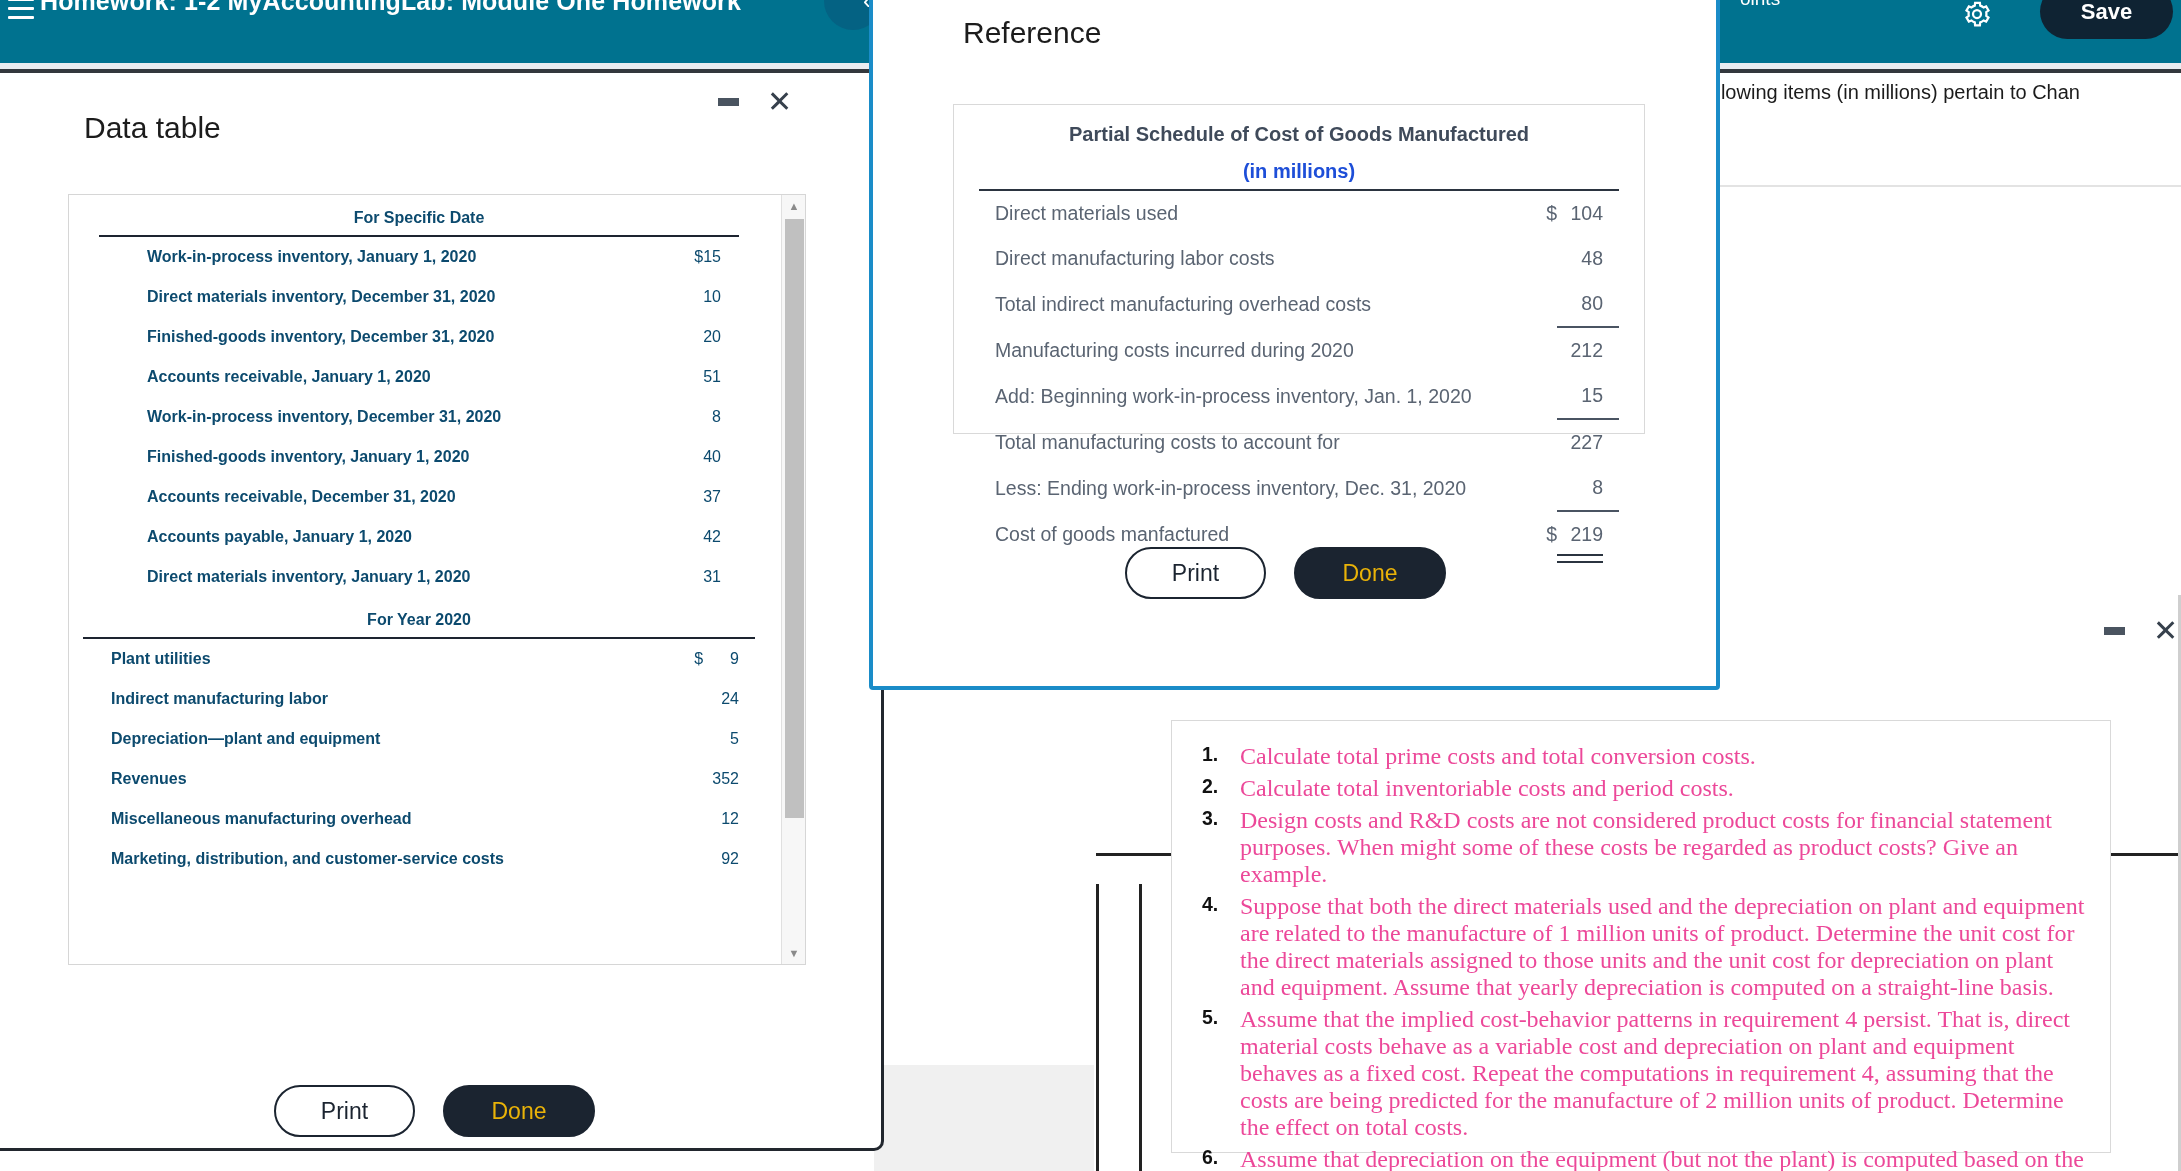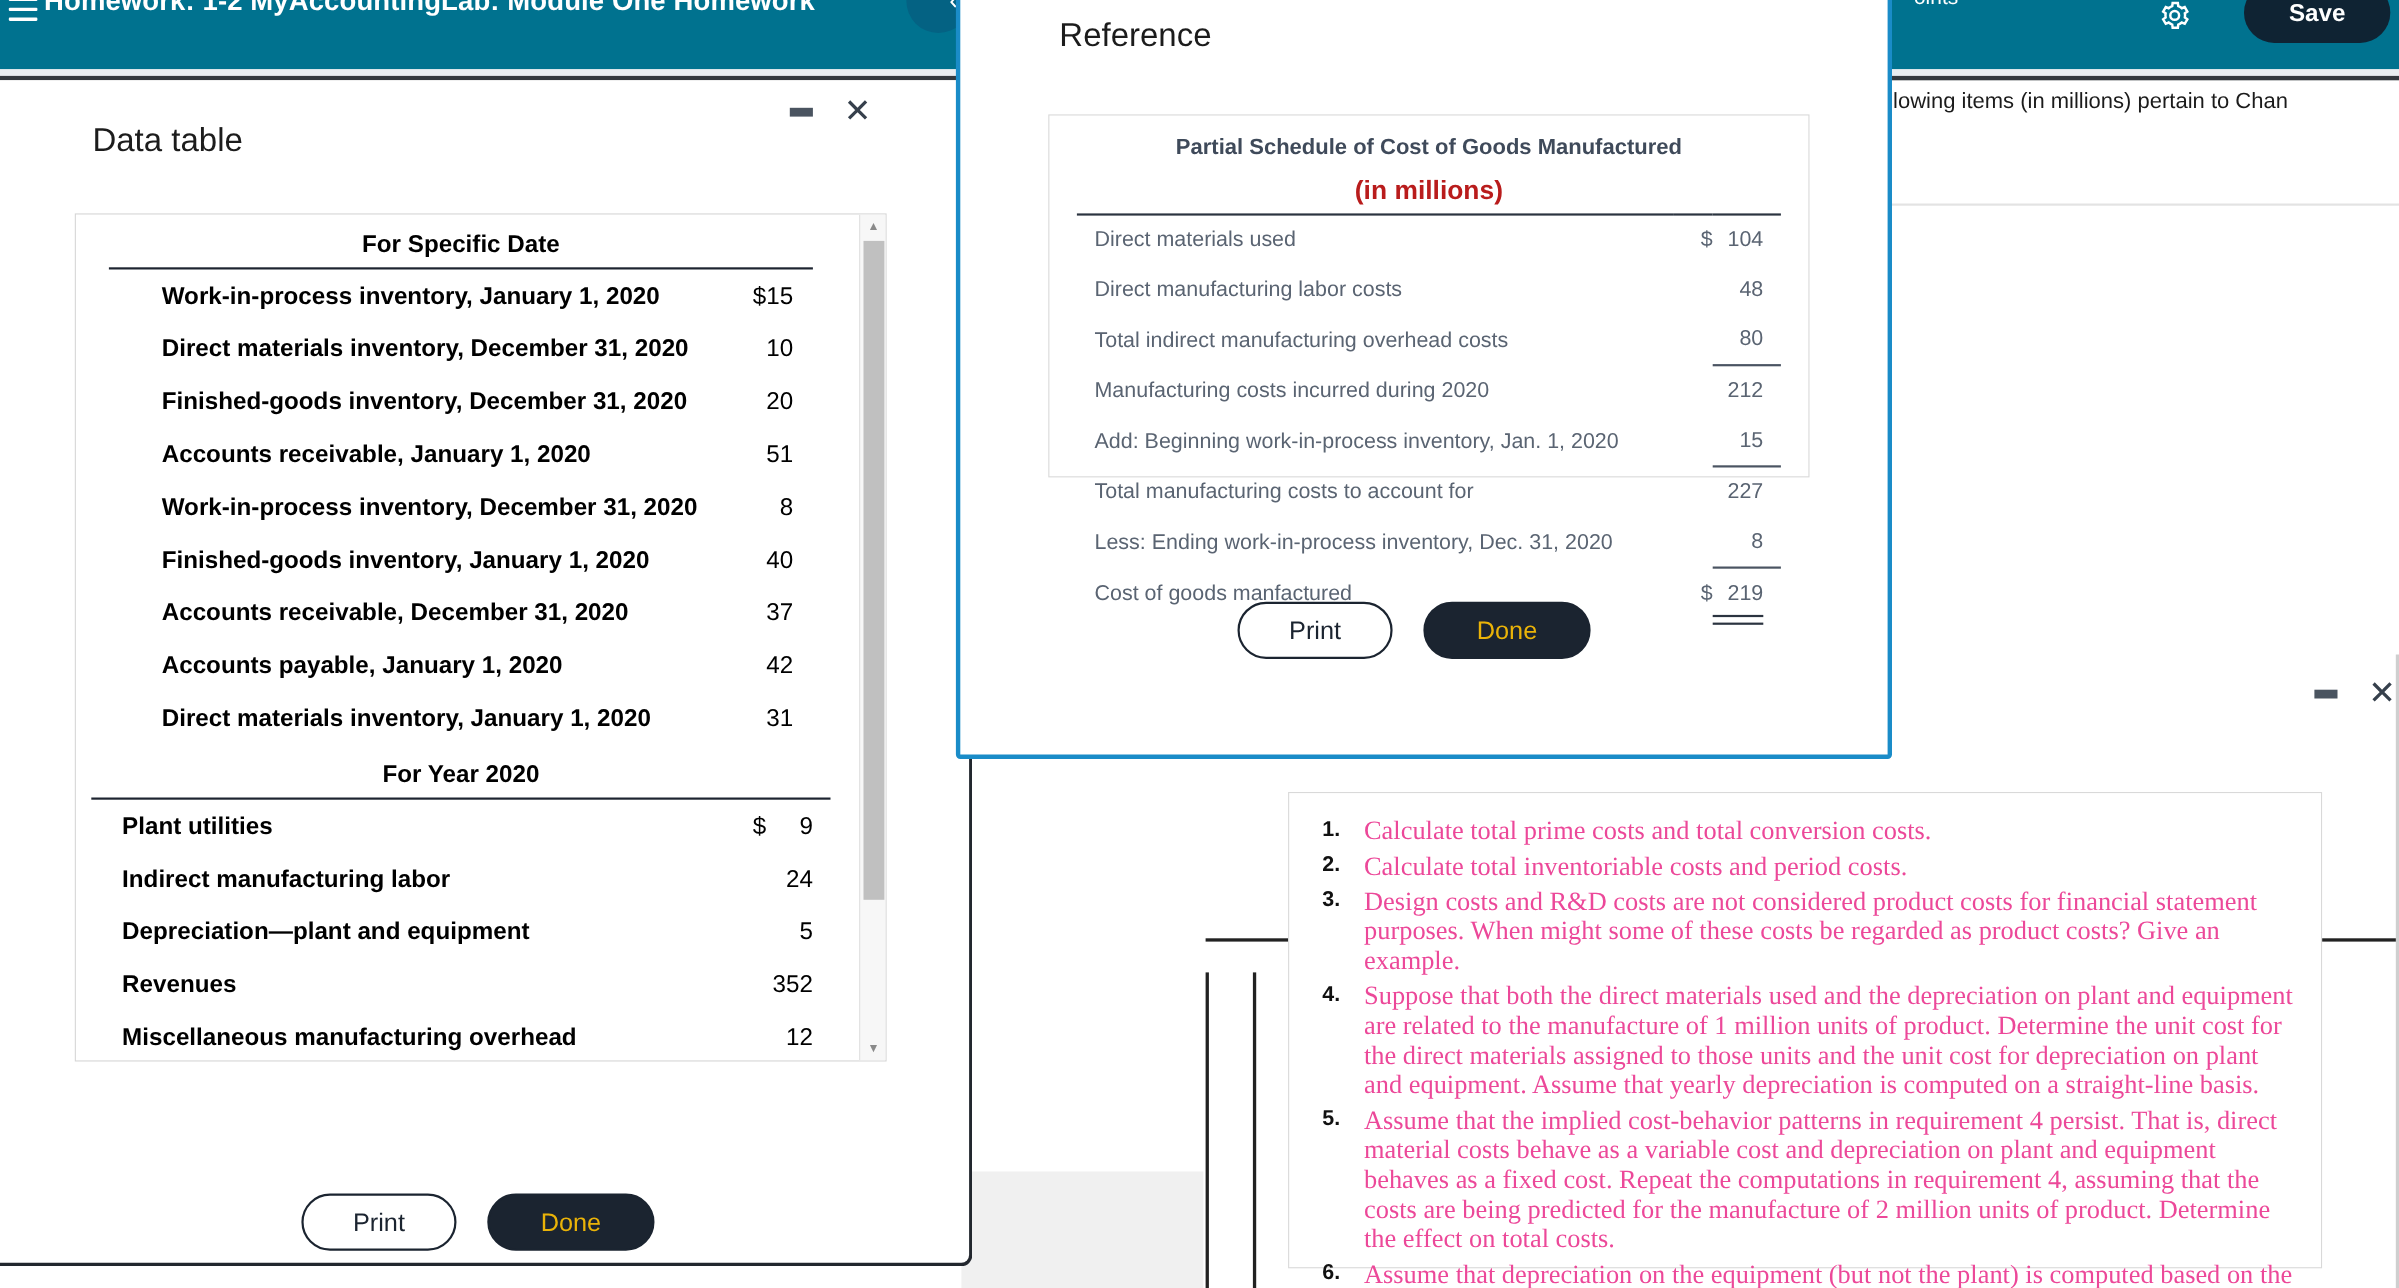--- a/index.html
+++ b/index.html
@@ -110,21 +110,21 @@
   }
   .dlg-title {
     font-size: 30px; color: #1c1c1c; font-weight: 400;
   }
 
   .table-scrollbox {
     position: absolute; left: 68px; top: 121px; width: 738px; height: 771px;
     border: 1px solid #d6d6d6; background: #fff; overflow: hidden;
   }
   .tbl { width: 700px; border-collapse: collapse; }
-  .tbl td { font-size: 22px; color: #000000; padding: 0; }
+  .tbl td { font-size: 16px; color: #0c4a6e; padding: 0; }
   .sec-head {
     text-align: center; font-weight: bold; font-size: 19.5px;
     color: #3f4a5a; padding: 14px 0 8px 0 !important;
   }
   .rule-row td { padding: 0 !important; }
   .rule { height: 2px; background: #1d2430; margin: 0 30px 0 30px; }
   .lbl { padding: 11px 0 11px 78px !important; font-weight: bold; }
   .lbl-plain { padding: 11px 0 11px 42px !important; font-weight: bold; }
   .dol { width: 34px; text-align: right; padding: 11px 0 !important; }
   .num { width: 62px; text-align: right; padding: 11px 48px 11px 0 !important; }
@@ -170,21 +170,21 @@
   }
   .ref-box {
     position: absolute; left: 80px; top: 140px; width: 692px; height: 330px;
     border: 1px solid #d9d9d9; background: #fff;
   }
   .ref-title {
     text-align: center; font-weight: bold; font-size: 20px; color: #3f4a5a;
     padding-top: 18px;
   }
   .ref-sub {
-    text-align: center; font-weight: bold; font-size: 24px; color: #b91c1c;
+    text-align: center; font-weight: bold; font-size: 20px; color: #1d4ed8;
     padding-top: 14px; padding-bottom: 6px;
   }
   .ref-tbl { width: 640px; margin: 0 auto; border-collapse: collapse; }
   .ref-tbl td { font-size: 19.5px; color: #5a6472; padding: 11px 0; }
   .ref-lbl { padding-left: 16px !important; }
   .ref-dol { width: 36px; text-align: right; }
   .ref-num { width: 62px; text-align: right; padding-right: 16px !important; }
   .ul-single { border-bottom: 2px solid #4a5462; }
   .topline td { border-top: 2px solid #2b3440; }
   .dbl-under {

